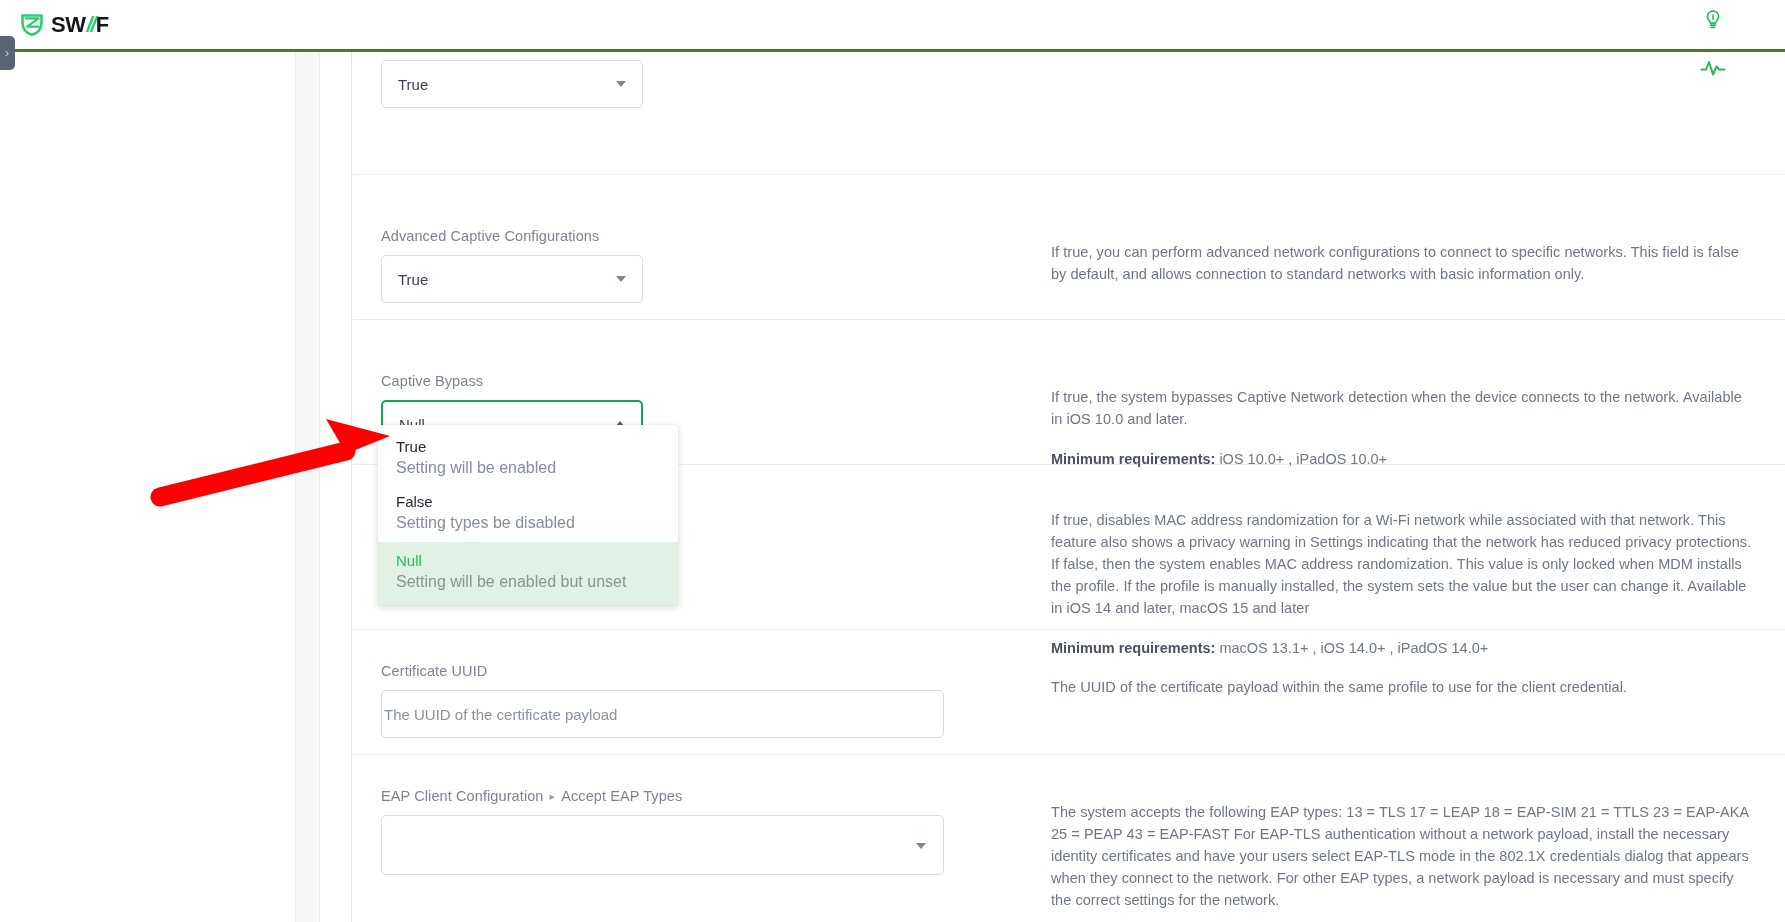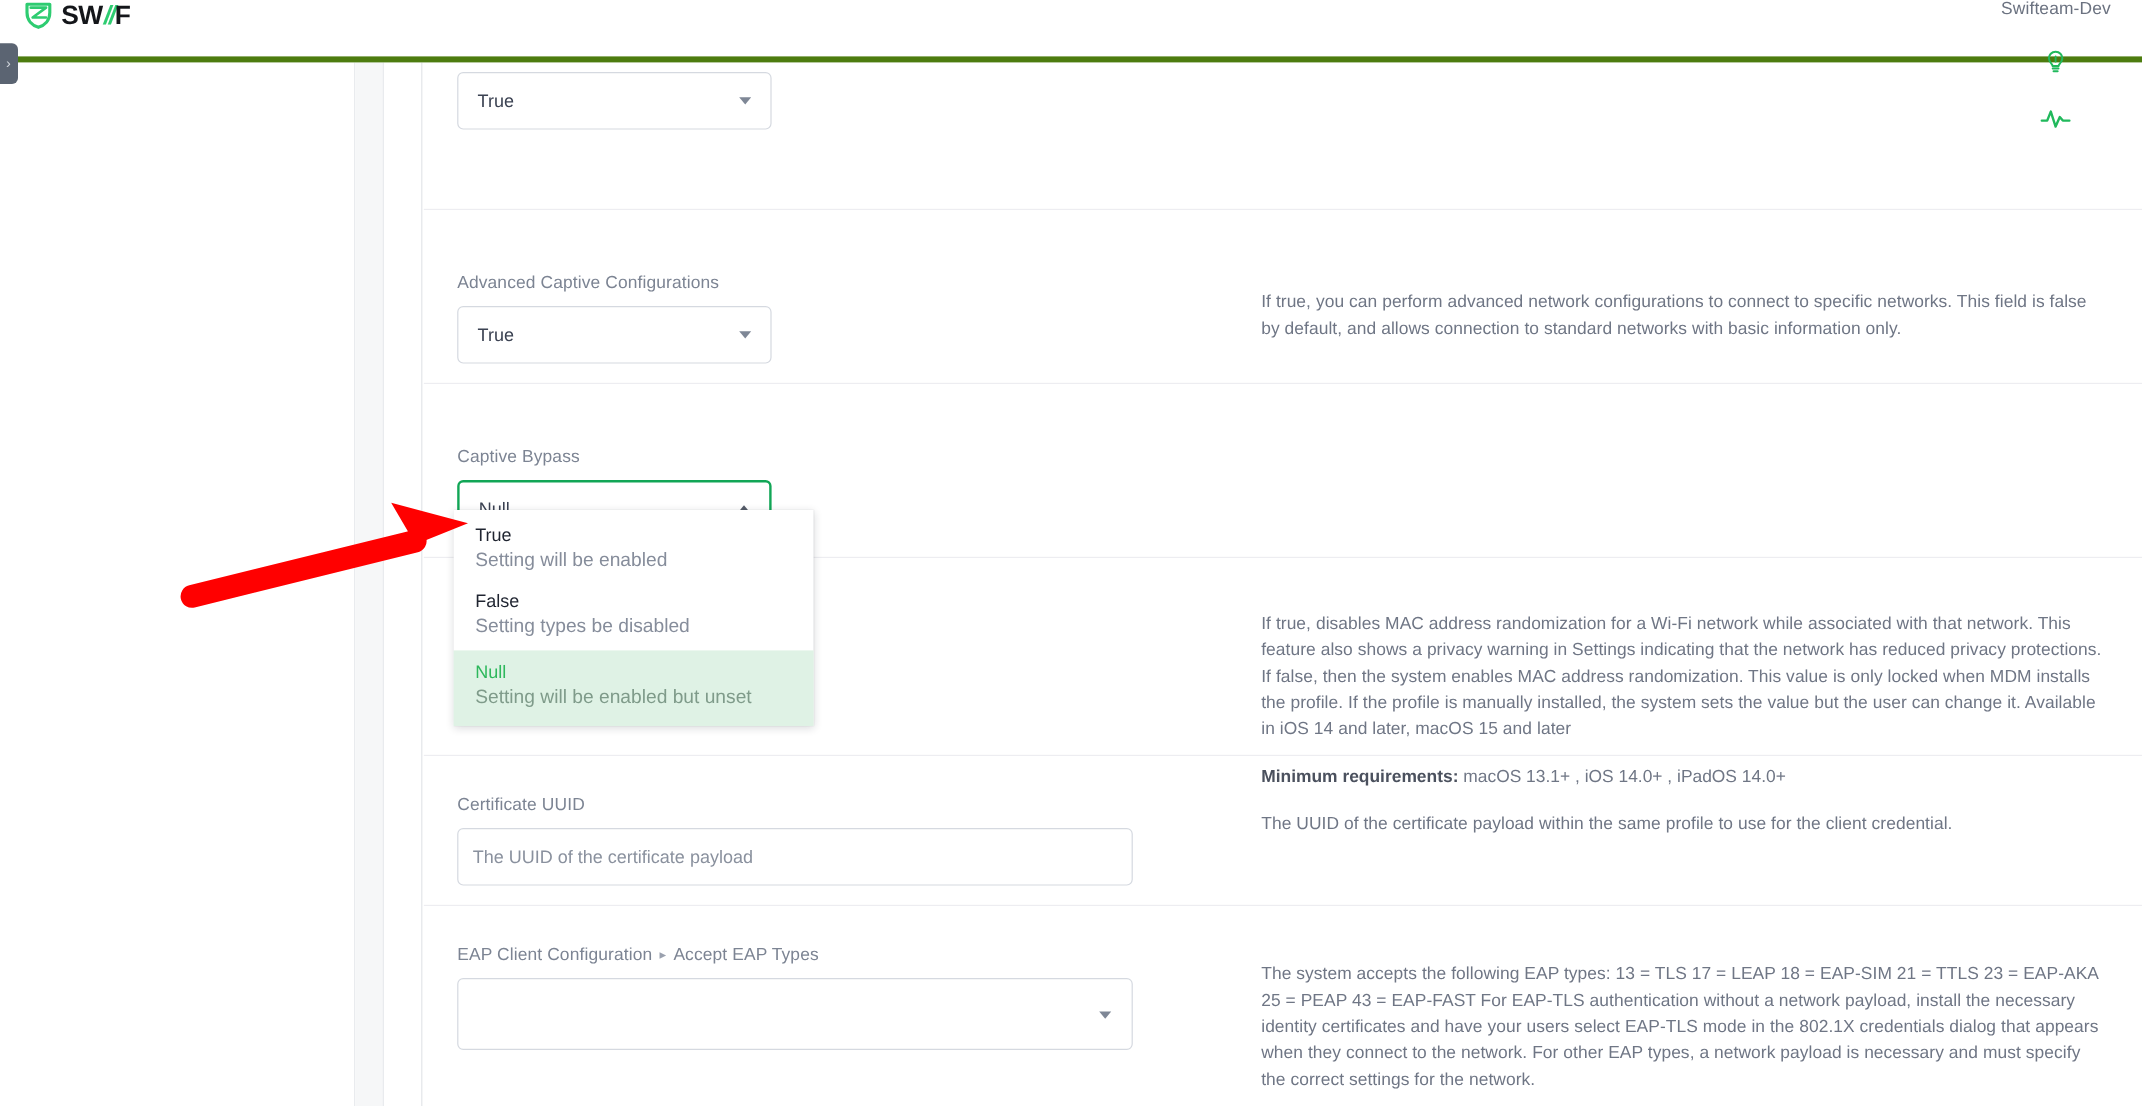--- a/index.html
+++ b/index.html
@@ -19,23 +19,23 @@
     background: #ffffff;
   }
 
   
   .topbar {
     position: absolute;
     top: 0; left: 0;
     width: 1785px;
     height: 52px;
     background: #ffffff;
-    border-bottom: 5px solid #4d7c0f;
-    display: flex;
-    align-items: flex-start;
+    border-bottom: 3px solid #4d7c0f;
+    display: flex;
+    align-items: center;
     z-index: 40;
   }
   .brand {
     display: flex;
     align-items: center;
     gap: 7px;
     margin-left: 20px;
   }
   .brand-shield { display: block; }
   .brand-word {
@@ -207,21 +207,21 @@
   }
 
   .textinput {
     width: 563px;
     height: 48px;
     border: 1px solid #d5d9e0;
     border-radius: 5px;
     background: #ffffff;
     display: flex;
     align-items: center;
-    padding: 0 12px;
+    padding: 0 2px;
   }
   .textinput .ph {
     font-size: 15px;
     color: #8a919e;
   }
 
   .tall-select {
     width: 563px;
     height: 60px;
     border: 1px solid #d5d9e0;
@@ -375,20 +375,27 @@
     </div>
 
     <div class="row" style="height:145px;">
       <div class="col-field" style="padding-top:53px;">
         <div class="field-label">Captive Bypass</div>
         <div class="select w-262 open">
           <span class="value">Null</span>
           <span class="caret up"></span>
         </div>
       </div>
+      <div class="col-desc" style="padding-top:66px;">
+        <div class="desc">If true, the system bypasses Captive Network detection when the device connects to the network. Available in iOS 10.0 and later.</div>
+        <div class="minreq">
+          <b>Minimum requirements:</b>
+          <span>iOS 10.0+ , iPadOS 10.0+</span>
+        </div>
+      </div>
     </div>
 
     <div class="row" style="height:165px;">
       <div class="col-field" style="padding-top:53px;">
         <div class="field-label"></div>
         <div class="select w-262">
           <span class="value"></span>
           <span class="caret"></span>
         </div>
       </div>

